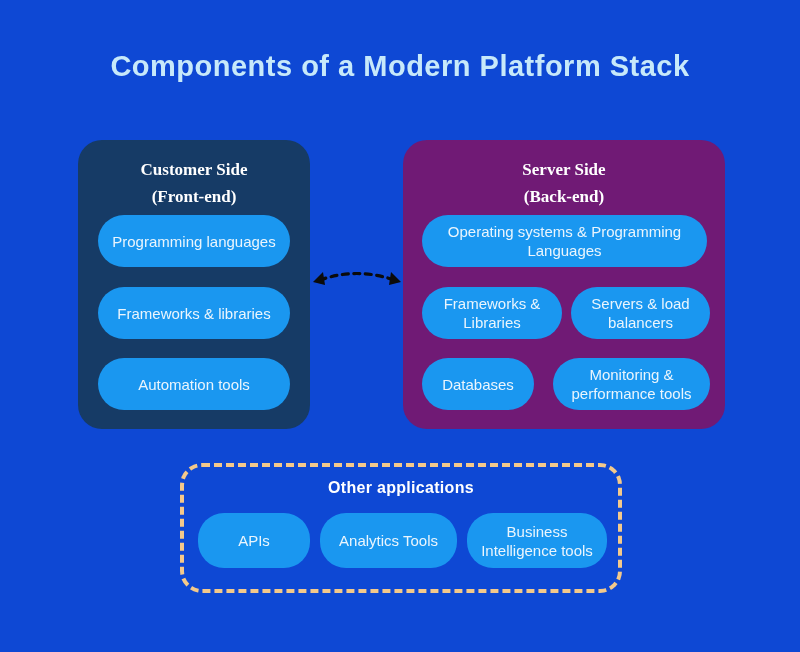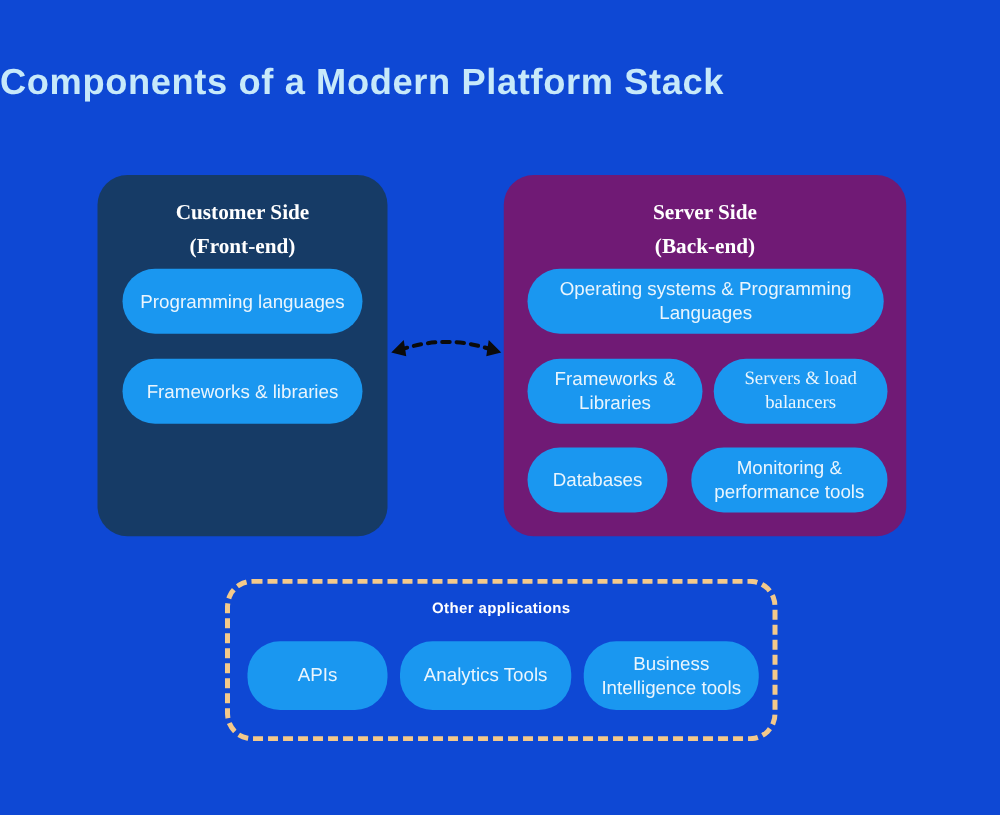--- a/index.html
+++ b/index.html
@@ -6,21 +6,21 @@
   body{
     width:800px;height:652px;
     background:#0E48D4;
     font-family:"Liberation Sans", sans-serif;
     position:relative;
     overflow:hidden;
   }
   .canvas{position:absolute;inset:0;}
   .page-title{
     position:absolute;top:50px;left:0;width:800px;
-    text-align:left;
+    text-align:center;
     font-size:29px;font-weight:800;letter-spacing:.5px;
     color:#C7E9FA;
   }
   .stack-box{
     position:absolute;top:140px;height:289px;
     border-radius:24px;
   }
   .box-frontend{left:78px;width:232px;background:#163B66;}
   .box-backend{left:403px;width:322px;background:#701a75;}
   .box-title{
@@ -37,55 +37,56 @@
     display:flex;align-items:center;justify-content:center;
     text-align:center;
     padding:0 8px;box-sizing:border-box;
   }
   
   .fe-pill{left:20px;width:192px;height:52px;}
   .fe-0{top:75px;} .fe-1{top:147px;} .fe-2{top:218px;}
   
   .be-0{left:19px;top:75px;width:285px;height:52px;}
   .be-1{left:19px;top:147px;width:140px;height:52px;}
-  .be-2{left:168px;top:147px;width:139px;height:52px;font-family:Liberation Serif, serif;}
+  .be-2{left:168px;top:147px;width:139px;height:52px;}
   .be-3{left:19px;top:218px;width:112px;height:52px;text-align:center;}
   .be-4{left:150px;top:218px;width:157px;height:52px;}
   
   .arrow-wrap{position:absolute;left:310px;top:260px;width:94px;height:34px;}
   
   .other-box{
     position:absolute;left:180px;top:463px;width:442px;height:130px;
     box-sizing:border-box;
     border:4px dashed #F3C98B;
     border-radius:22px;
   }
   .other-title{
     position:absolute;top:12px;left:0;width:100%;
     text-align:center;color:#FFFFFF;
-    font-size:12px;font-weight:800;letter-spacing:.3px;
+    font-size:16px;font-weight:800;letter-spacing:.3px;
   }
   .oa-0{left:14px;top:46px;width:112px;height:55px;}
   .oa-1{left:136px;top:46px;width:137px;height:55px;}
   .oa-2{left:283px;top:46px;width:140px;height:55px;}
 </style>
 </head>
 <body>
 
 <div class="canvas">
 
   <div class="page-title">Components of a Modern Platform Stack</div>
 
   <div class="stack-box box-frontend">
     <div class="box-title">
       <div>Customer Side</div>
       <div>(Front-end)</div>
     </div>
     <div class="pill fe-pill fe-0">Programming languages</div>
     <div class="pill fe-pill fe-1">Frameworks &amp; libraries</div>
+    <div class="pill fe-pill fe-2">Automation tools</div>
   </div>
 
   <div class="arrow-wrap">
     <svg width="94" height="34" viewBox="0 0 94 34">
       <path d="M10 20 Q 47 7 84 20" fill="none" stroke="#0B0B0B" stroke-width="3.2" stroke-dasharray="6 5.5" stroke-linecap="round"></path>
       <path d="M3 22 L13 12 L15 25 Z" fill="#0B0B0B"></path>
       <path d="M91 22 L81 12 L79 25 Z" fill="#0B0B0B"></path>
     </svg>
   </div>
 

